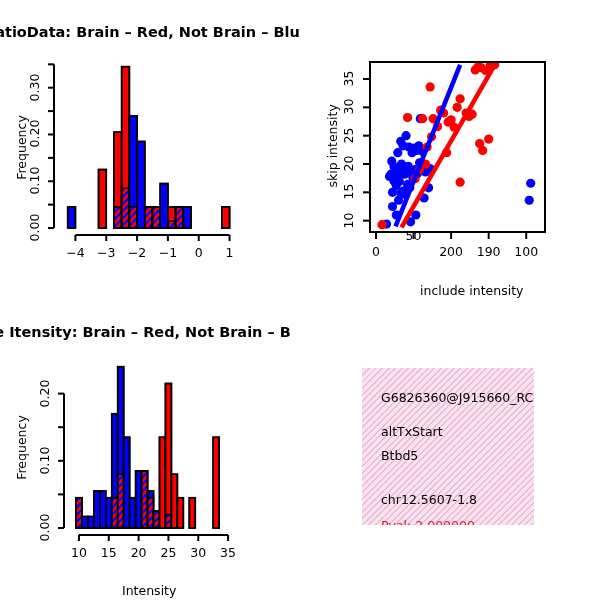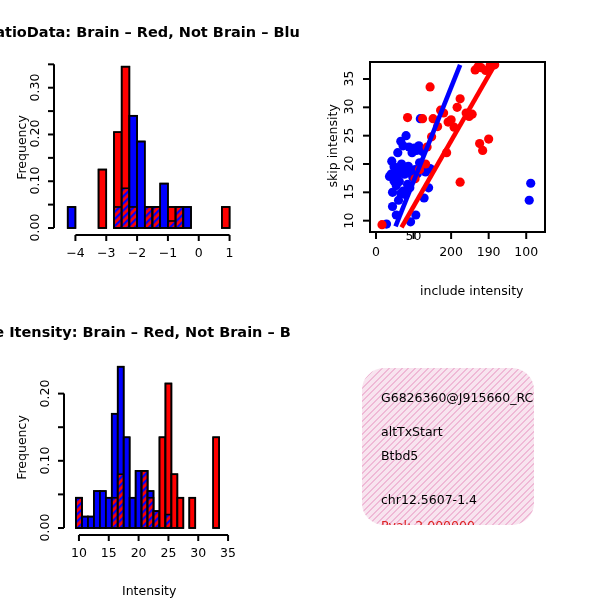--- a/index.html
+++ b/index.html
@@ -71,21 +71,20 @@
     left: 362px;
     top: 368px;
     width: 172px;
     height: 157px;
     background-color: #f8e4ef;
     background-image:
       repeating-linear-gradient(135deg,
         #efb9d6 0px, #efb9d6 1.4px,
         rgba(255,255,255,0) 1.4px, rgba(255,255,255,0) 4.6px);
     overflow: hidden;
-    border-radius: 22px;
   }
   .infoline {
     position: absolute;
     font-family: "DejaVu Sans", sans-serif;
     font-size: 12.5px;
     color: #000000;
     white-space: nowrap;
     left: 19px;
   }
   .infoline.pval { color: #dd2222; }
@@ -388,17 +387,17 @@
       <div class="ticklab" style="left: 118.596px; top: 245px; width: 40px;">20</div>
       <div class="ticklab" style="left: 148.421px; top: 245px; width: 40px;">25</div>
       <div class="ticklab" style="left: 178.246px; top: 245px; width: 40px;">30</div>
       <div class="ticklab" style="left: 208.07px; top: 245px; width: 40px;">35</div>
     </div>
 
   <div id="infobox">
     <div class="infoline" style="top:22px;">G6826360@J915660_RC</div>
     <div class="infoline" style="top:56px;">altTxStart</div>
     <div class="infoline" style="top:80px;">Btbd5</div>
-    <div class="infoline" style="top:124px;">chr12.5607-1.4</div>
+    <div class="infoline" style="top:124px;">chr12.5607-1.8</div>
     <div class="infoline pval" style="top:150px;">Pval: 2.000000</div>
   </div>
 
 </div>
 
 </body></html>

